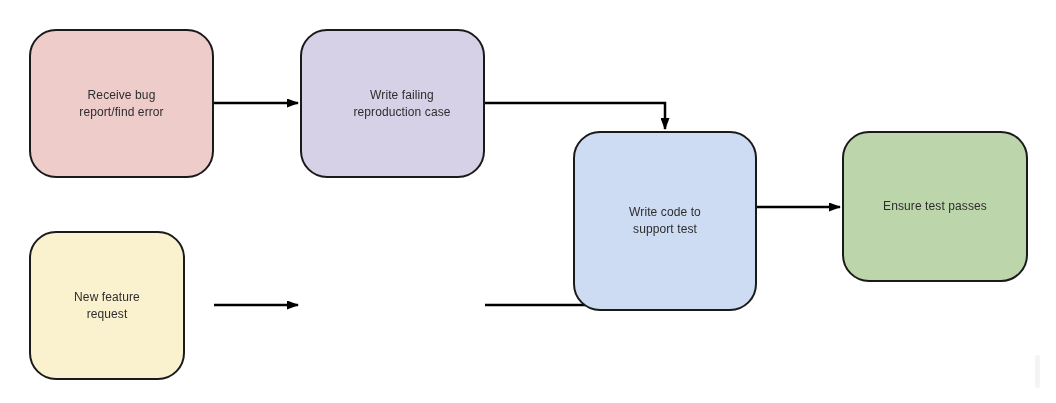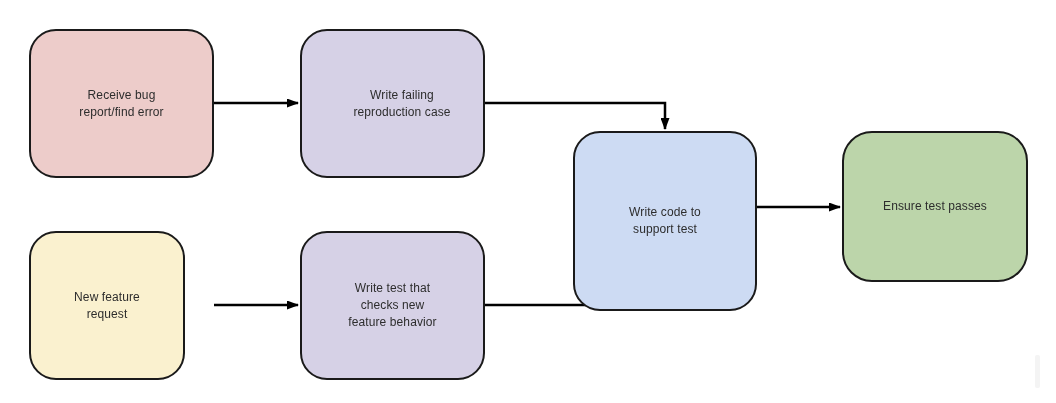--- a/index.html
+++ b/index.html
@@ -35,21 +35,21 @@
     color: var(--text, #2d2d2d);
     white-space: pre-line;
     letter-spacing: 0.1px;
   }
   
   #node-receive-bug     { left: 29px;  top: 29px;  width: 185px; height: 149px; }
   #node-write-failing   { left: 300px; top: 29px;  width: 185px; height: 149px; padding-left: 33px; }
   #node-new-feature     { left: 29px;  top: 231px; width: 156px; height: 149px; }
   #node-write-test      { left: 300px; top: 231px; width: 185px; height: 149px; }
   #node-write-code      { left: 573px; top: 131px; width: 184px; height: 180px; }
-  #node-ensure-passes   { left: 842px; top: 131px; width: 186px; height: 151px; border-radius: 30px; }
+  #node-ensure-passes   { left: 842px; top: 131px; width: 186px; height: 151px; }
   .scrollbar-thumb {
     position: absolute;
     left: 1035px; top: 355px;
     width: 5px; height: 33px;
     background: #f4f4f4;
     border-radius: 2px;
   }
 </style>
 </head>
 <body style="--bg: #ffffff; --node-border: #1a1a1a; --text: #2d2d2d;">
@@ -77,25 +77,20 @@
   <div class="node" id="node-write-failing" style="background: rgb(214, 209, 230);">
     <div class="node-label">Write failing
 reproduction case</div>
   </div>
 
   <div class="node" id="node-new-feature" style="background: rgb(250, 241, 207);">
     <div class="node-label">New feature
 request</div>
   </div>
 
-  <div class="node" id="node-write-test" style="background: rgb(214, 209, 230);">
-    <div class="node-label">Write test that
-checks new
-feature behavior</div>
-  </div>
 
   <div class="node" id="node-write-code" style="background: rgb(205, 219, 243);">
     <div class="node-label">Write code to
 support test</div>
   </div>
 
   <div class="node" id="node-ensure-passes" style="background: rgb(188, 213, 170);">
     <div class="node-label">Ensure test passes</div>
   </div>
 

